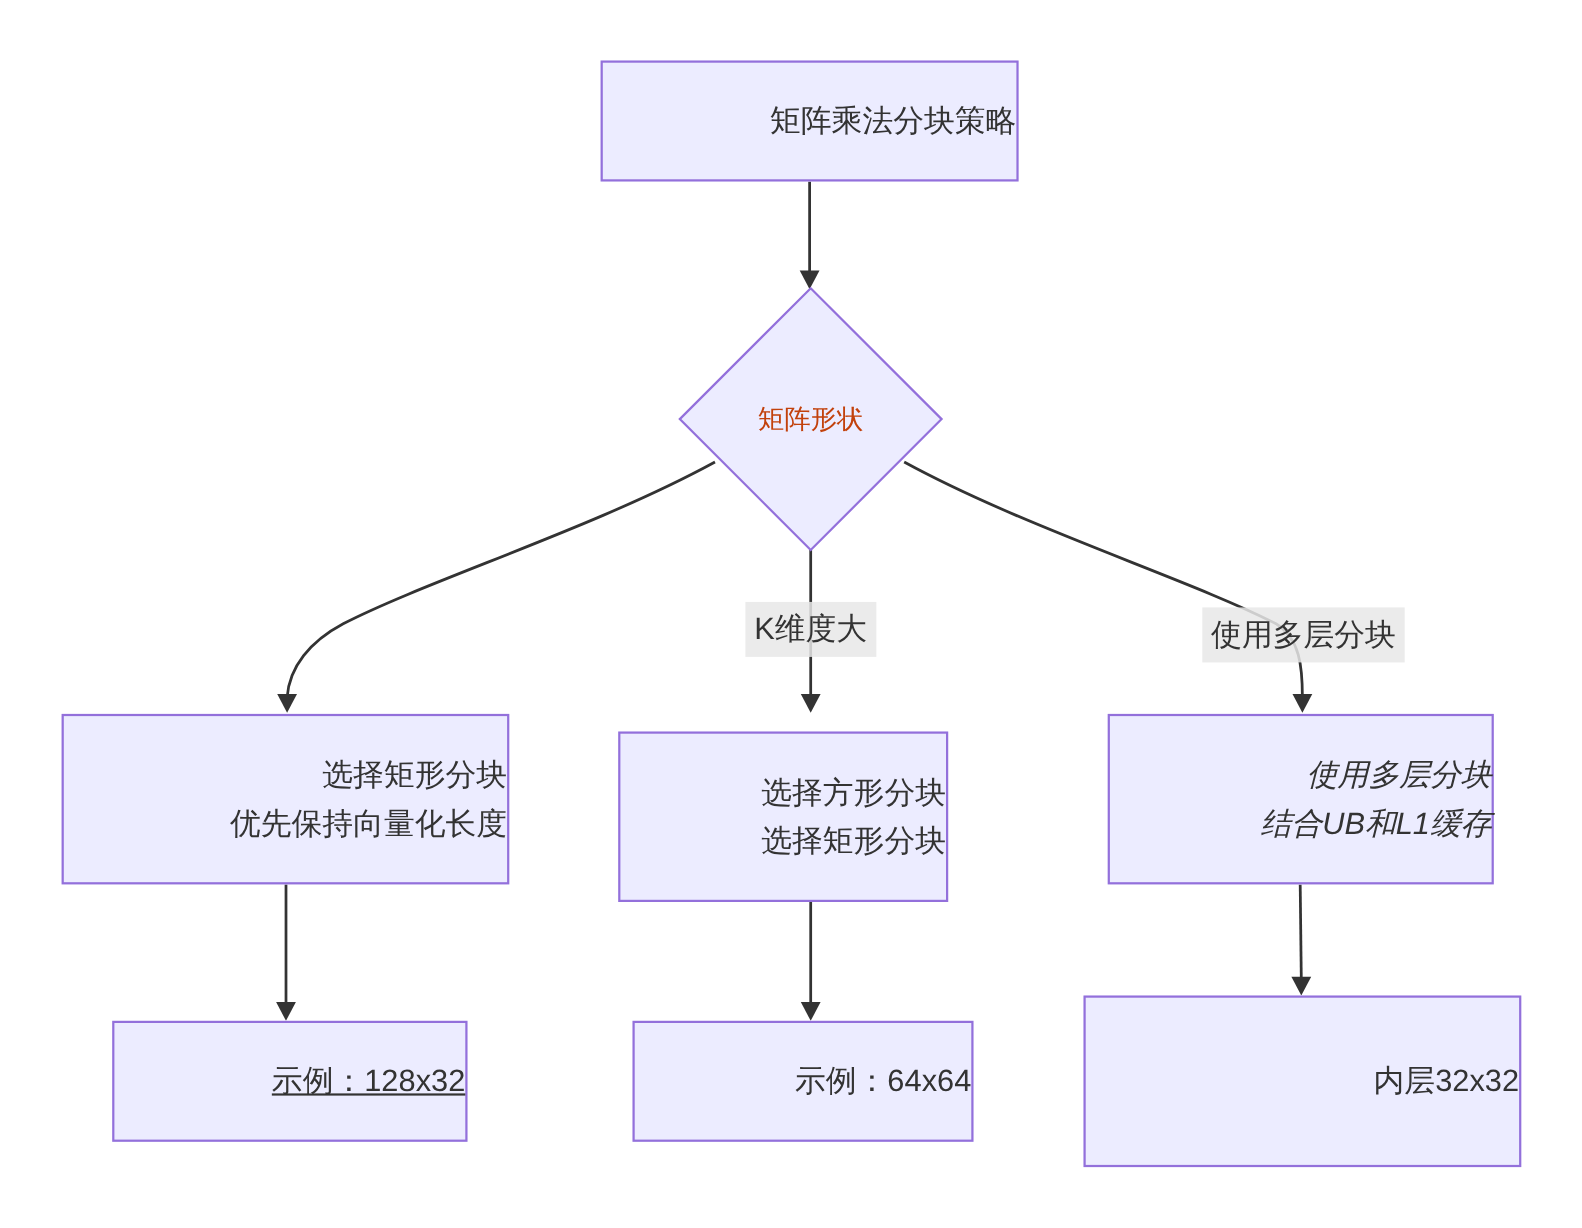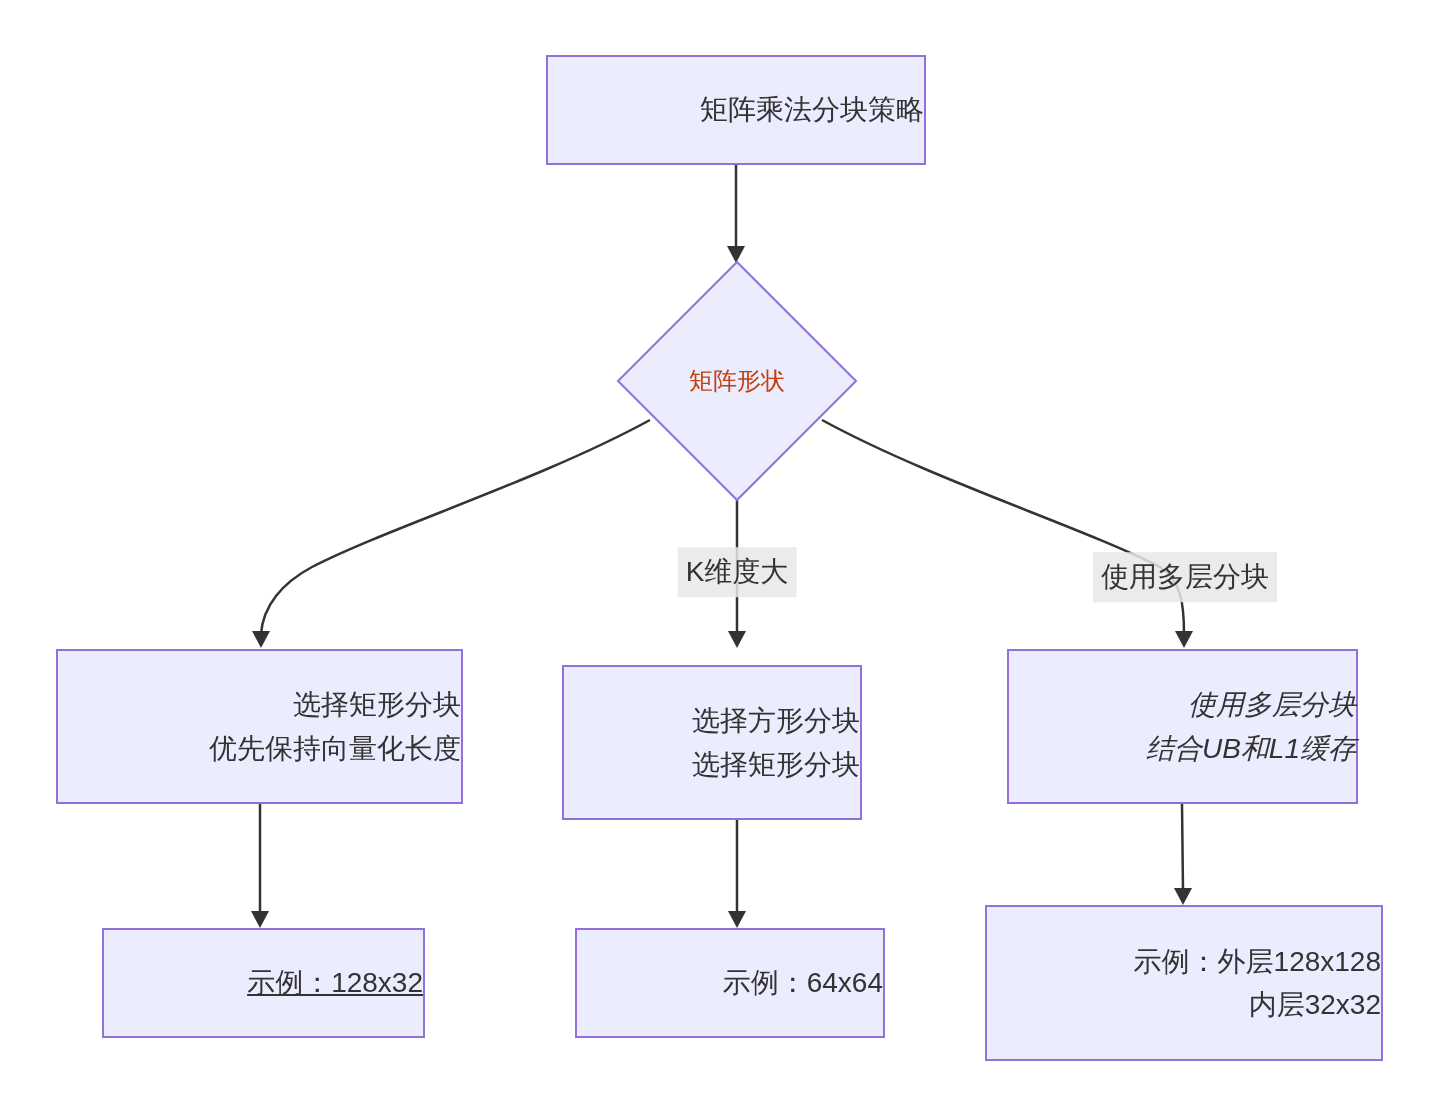--- a/index.html
+++ b/index.html
@@ -121,17 +121,16 @@
 
   <div class="node" style="left:102px; top:928px; width:323px; height:110px;text-decoration:underline;">
     <div>示例：128x32</div>
   </div>
 
   <div class="node" style="left:575px; top:928px; width:310px; height:110px;">
     <div>示例：64x64</div>
   </div>
 
   <div class="node" style="left:985px; top:905px; width:398px; height:156px;">
-    <div>示例：外层128x128</div>
     <div>内层32x32</div>
   </div>
 
 </div>
 
 </body></html>

